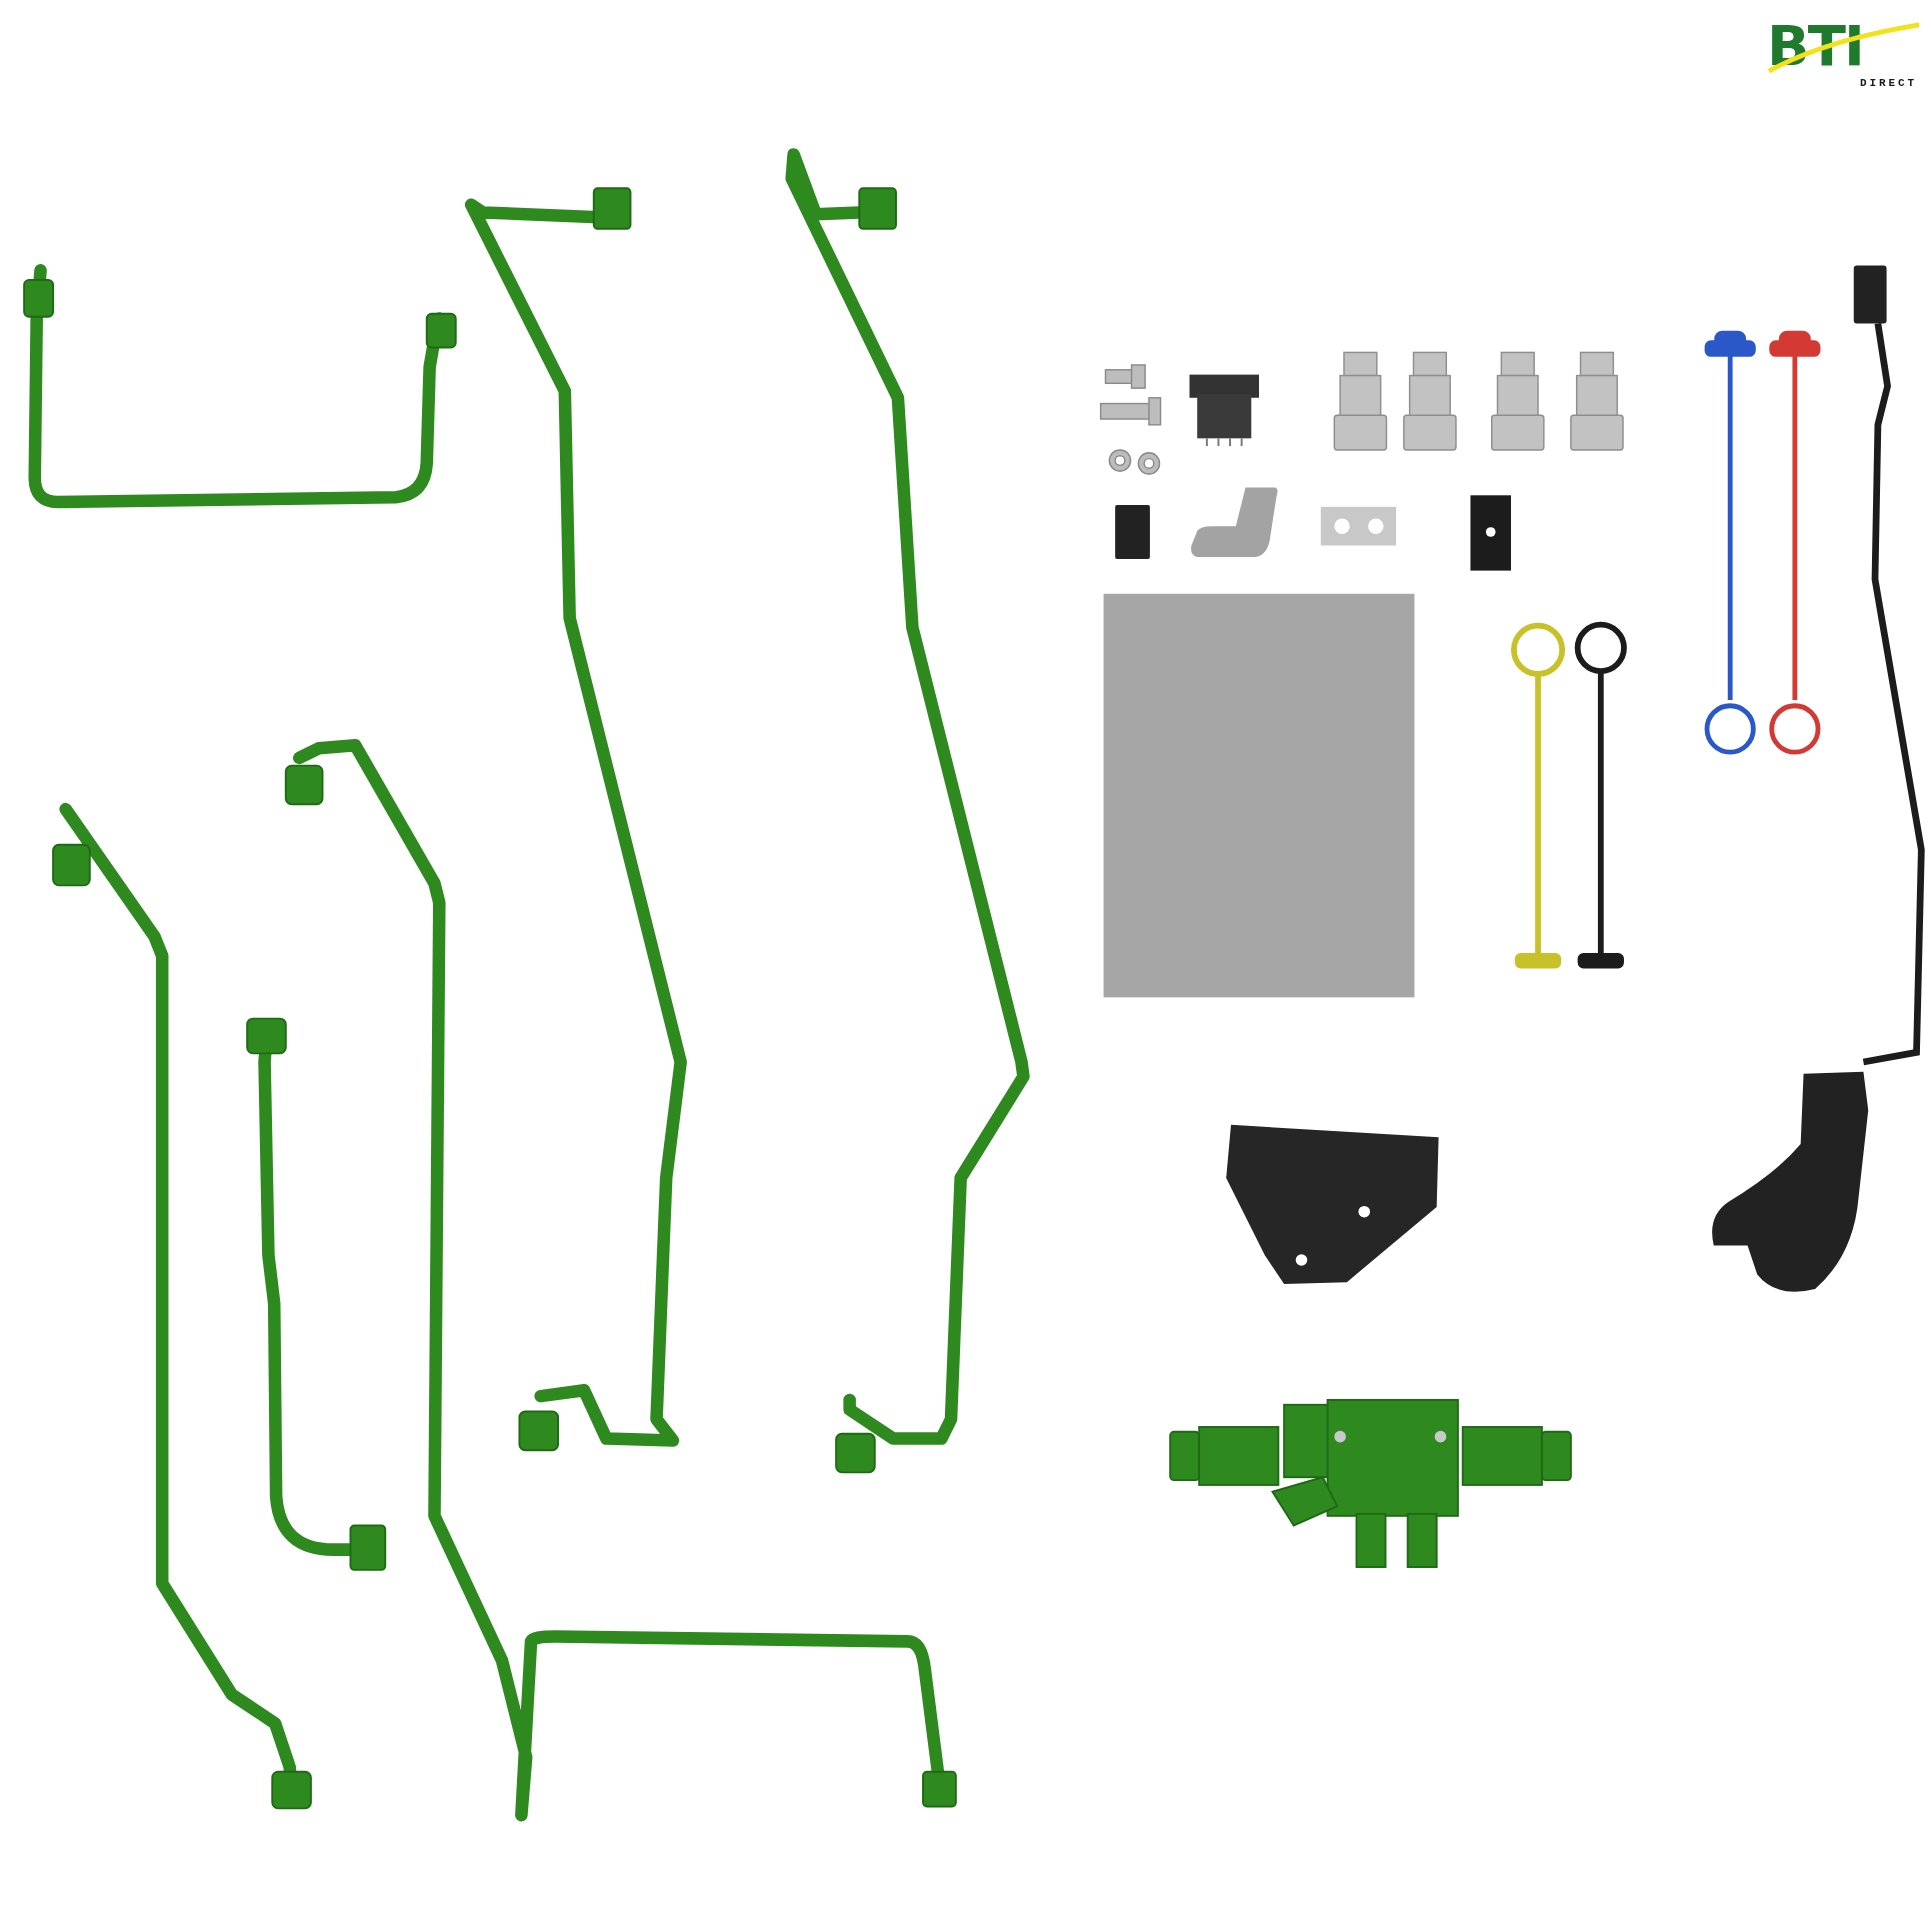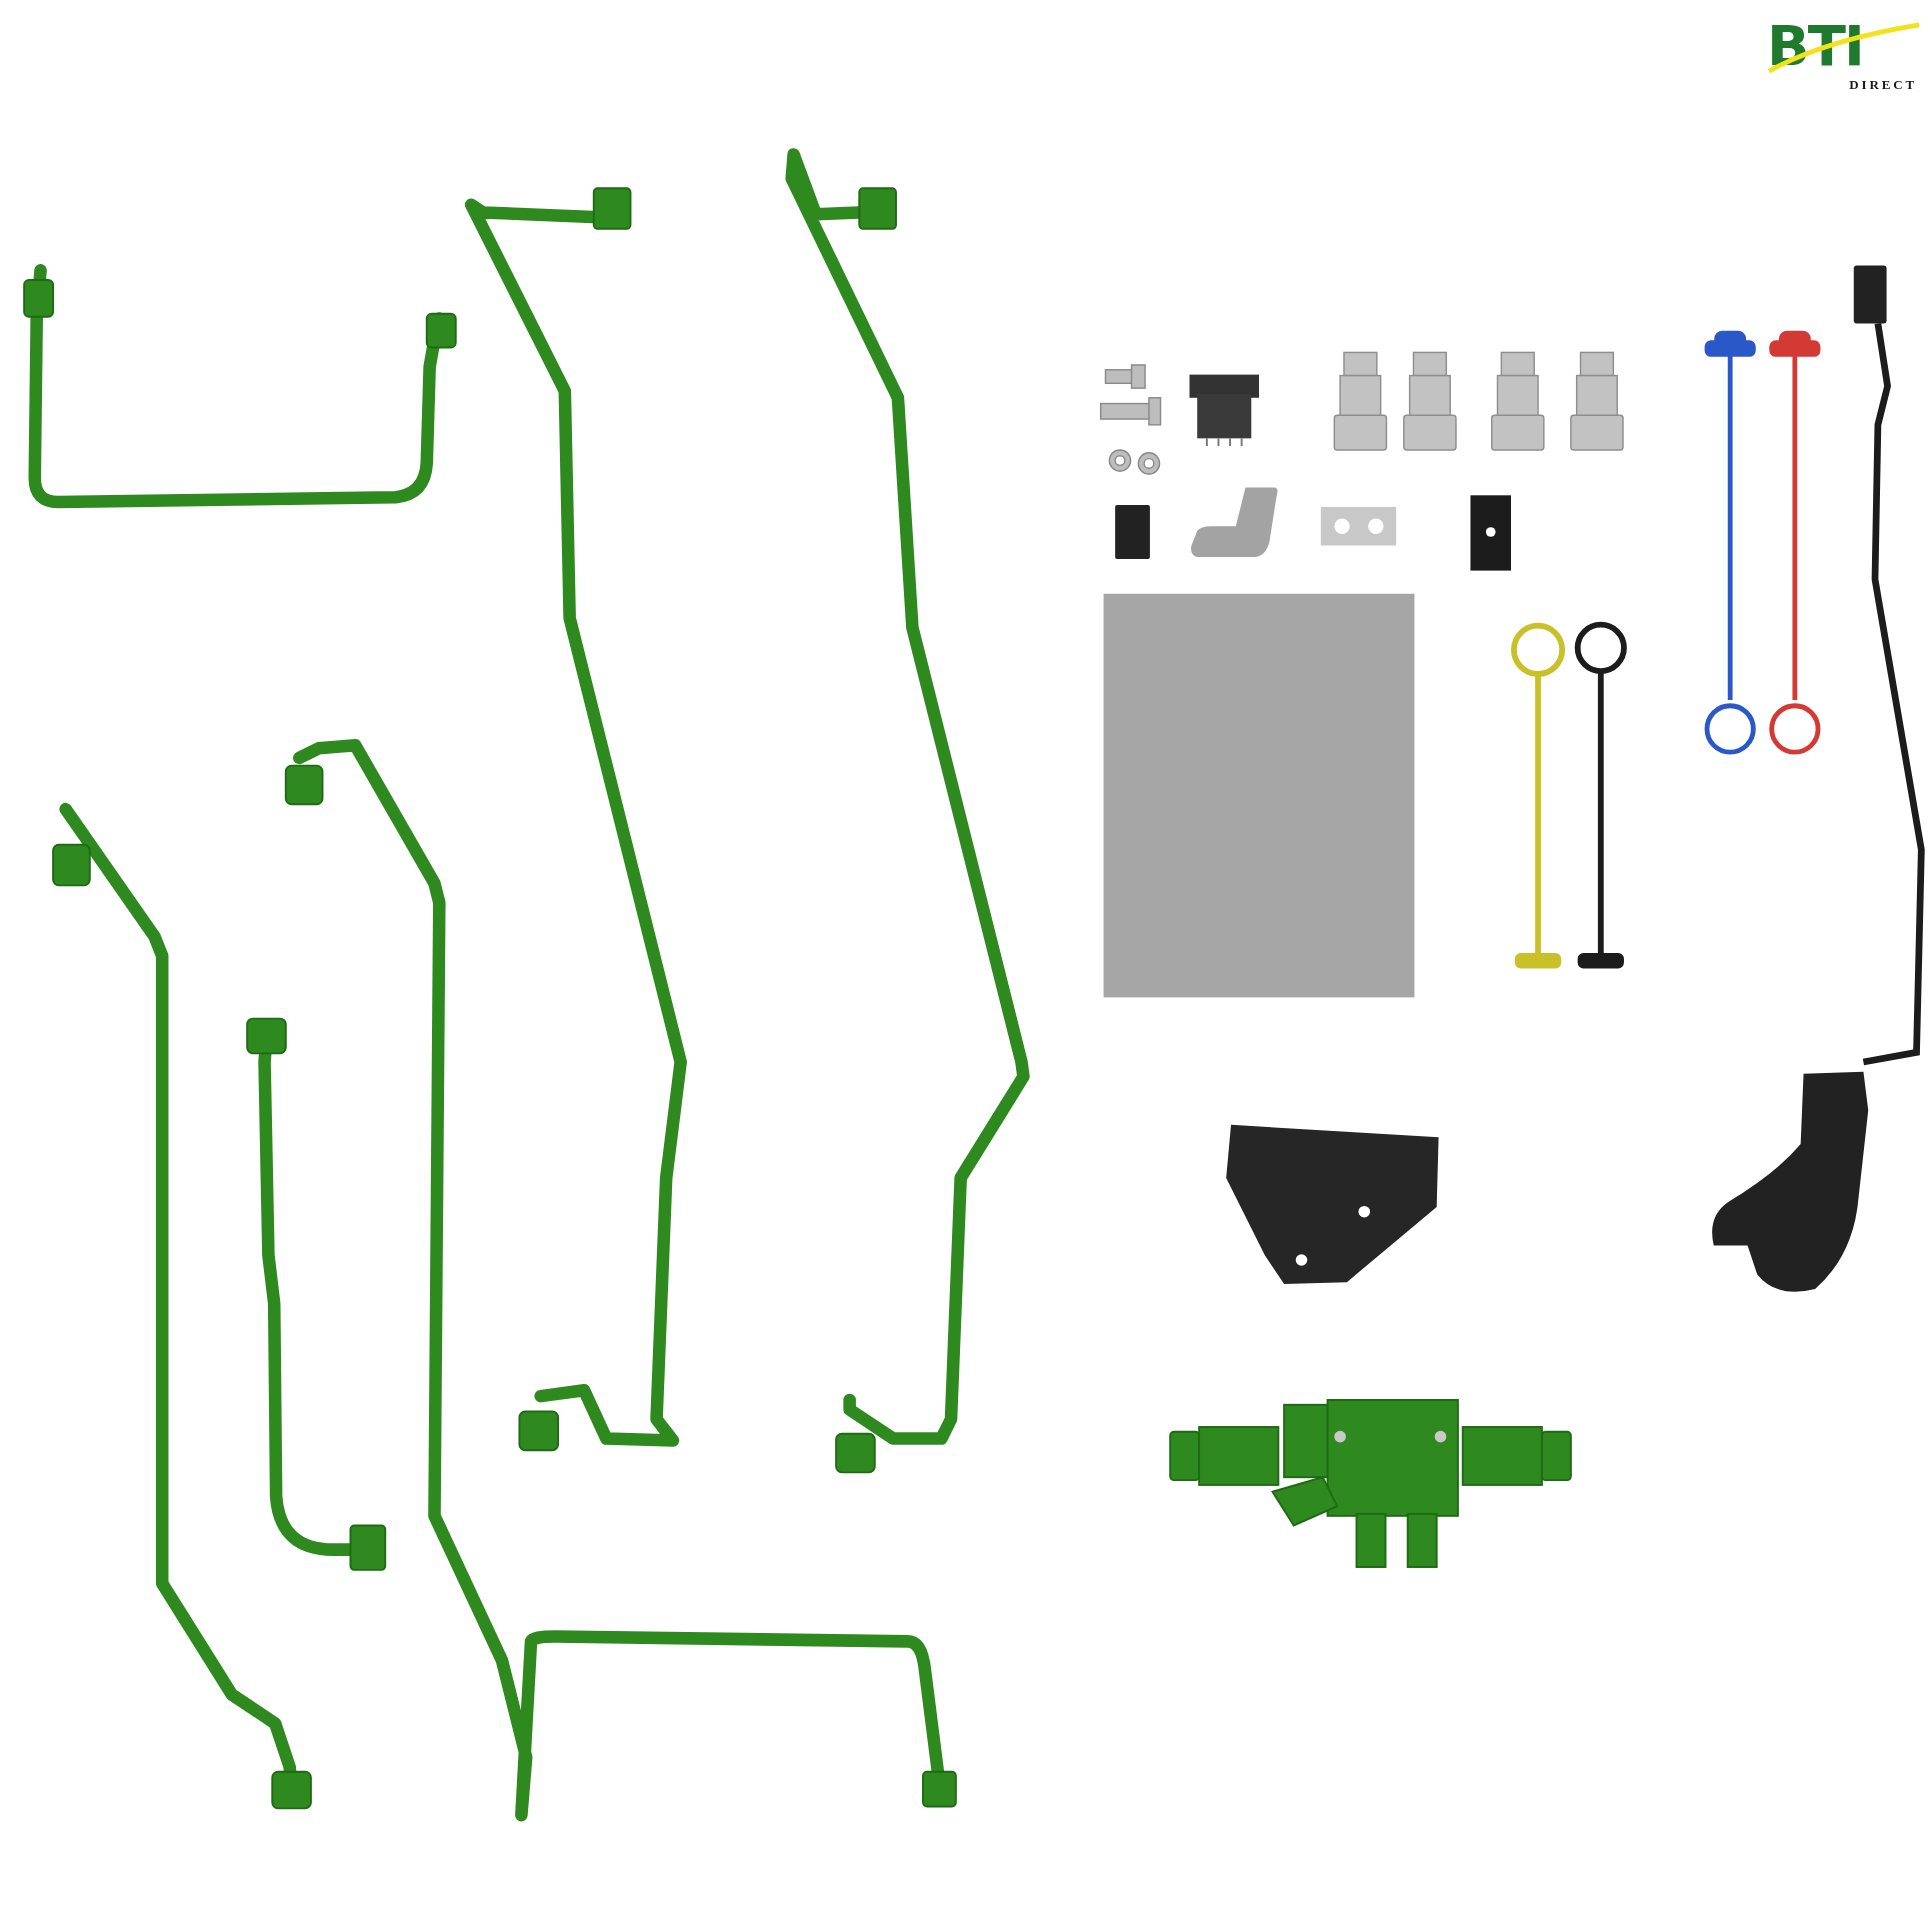--- a/index.html
+++ b/index.html
@@ -1,21 +1,21 @@
 <!DOCTYPE html>
 <html><head>
 <meta charset="utf-8">
 <style>
   html,body{margin:0;padding:0;background:#ffffff;}
   body{width:1931px;height:1931px;position:relative;overflow:hidden;font-family:"Liberation Sans",sans-serif;}
   .canvas{position:absolute;left:0;top:0;width:1931px;height:1931px;}
   .logo{position:absolute;left:1767px;top:17.4px;width:154px;height:81px;}
   .logo-bti{position:absolute;left:0;top:0;font-family:"DejaVu Sans",sans-serif;font-weight:bold;font-size:56px;line-height:58px;color:#1f7a2e;letter-spacing:-1.9px;}
   .logo-swoosh{position:absolute;left:0;top:3.9px;width:154px;height:58px;}
-  .logo-direct{position:absolute;right:3.9px;top:60px;font-family:Liberation Serif, serif;font-weight:bold;font-size:13px;letter-spacing:2.9px;color:#1a1a1a;}
+  .logo-direct{position:absolute;right:3.9px;top:60px;font-family:Liberation Mono, monospace;font-weight:bold;font-size:11px;letter-spacing:2.9px;color:#1a1a1a;}
 </style>
 </head>
 <body>
 
 <div class="canvas">
 <svg width="1931" height="1931" viewBox="0 0 2000 2000" xmlns="http://www.w3.org/2000/svg">
   <g fill="none" stroke="#2e8a1f" stroke-width="13" stroke-linecap="round" stroke-linejoin="round">
 
     <path d="M42 280 L38 330 L36 495 Q36 520 60 520 L410 515 Q440 512 442 480 L445 380 L452 340 L455 330"></path>
 

